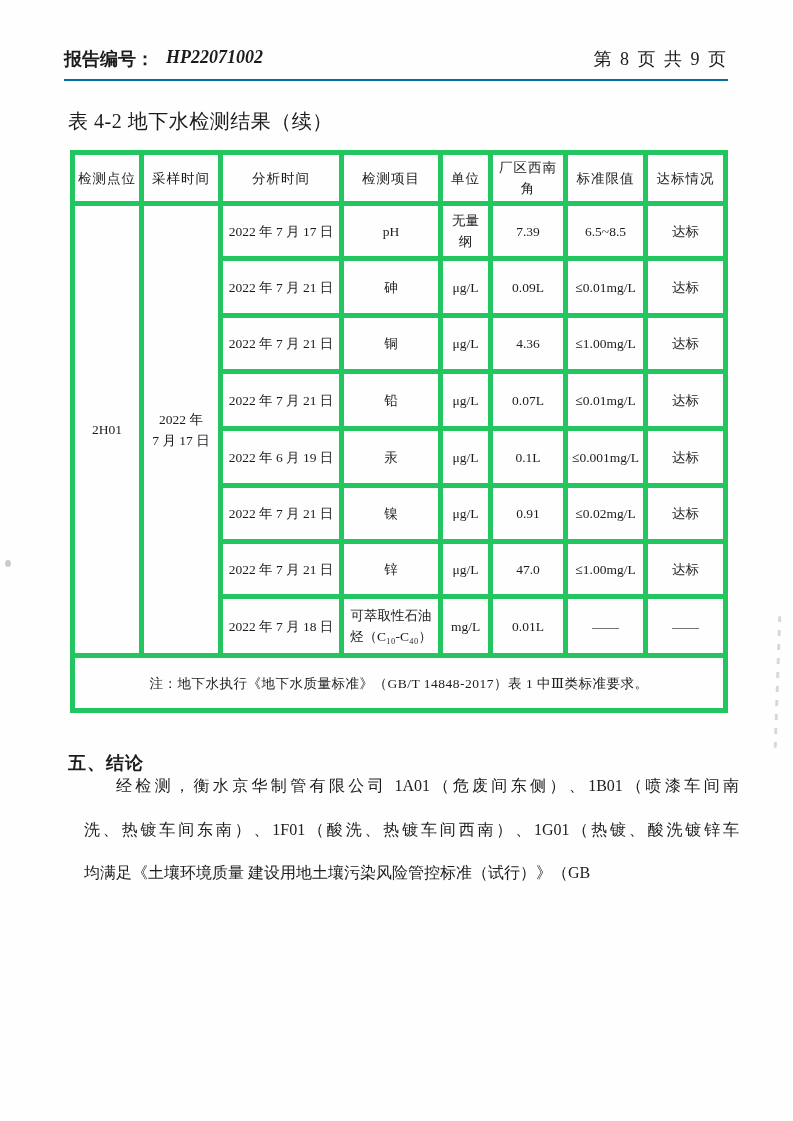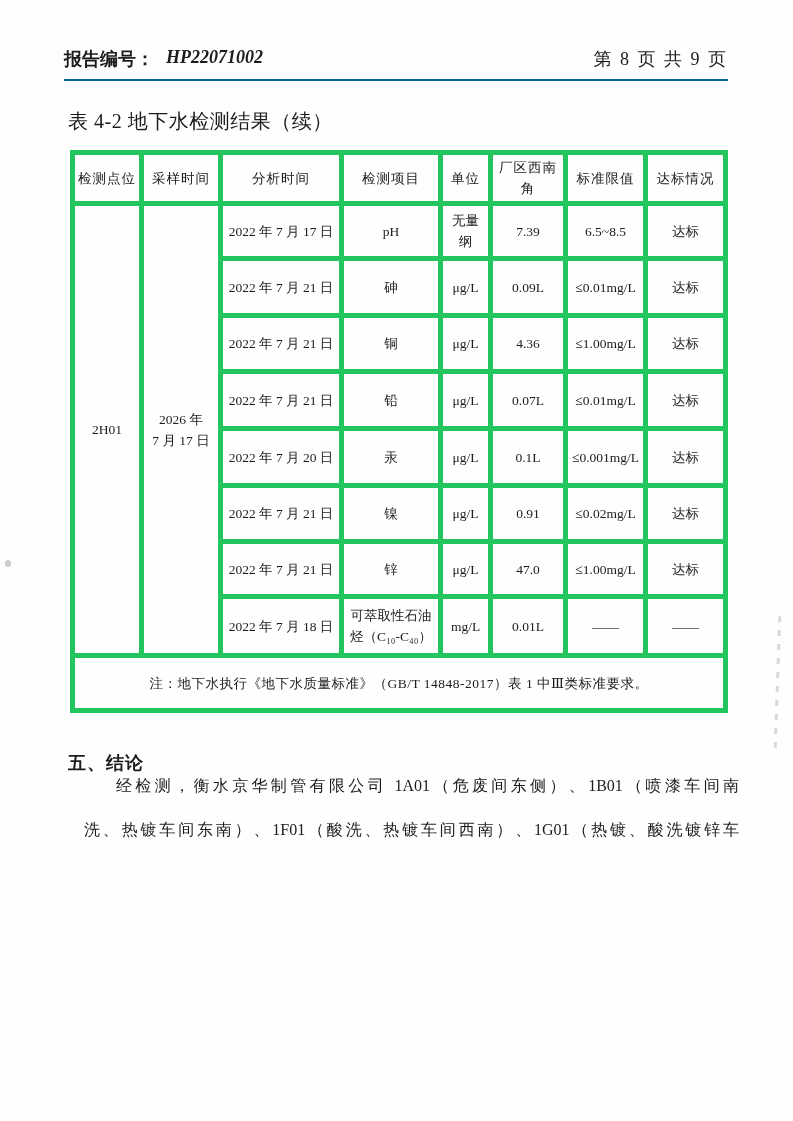--- a/index.html
+++ b/index.html
@@ -110,21 +110,21 @@
       <th>采样时间</th>
       <th>分析时间</th>
       <th>检测项目</th>
       <th>单位</th>
       <th>厂区西南角</th>
       <th>标准限值</th>
       <th>达标情况</th>
     </tr>
     <tr style="height:55px">
       <td rowspan="8">2H01</td>
-      <td rowspan="8" class="ml">2026 年
+      <td rowspan="8" class="ml">2022 年
 7 月 17 日</td>
       <td>2022 年 7 月 17 日</td>
       <td>pH</td>
       <td class="ml">无量
 纲</td>
       <td>7.39</td>
       <td>6.5~8.5</td>
       <td>达标</td>
     </tr>
     <tr style="height:57px">
@@ -145,21 +145,21 @@
     </tr>
     <tr style="height:57px">
       <td>2022 年 7 月 21 日</td>
       <td>铅</td>
       <td>μg/L</td>
       <td>0.07L</td>
       <td>≤0.01mg/L</td>
       <td>达标</td>
     </tr>
     <tr style="height:57px">
-      <td>2022 年 7 月 20 日</td>
+      <td>2022 年 6 月 19 日</td>
       <td>汞</td>
       <td>μg/L</td>
       <td>0.1L</td>
       <td>≤0.001mg/L</td>
       <td>达标</td>
     </tr>
     <tr style="height:56px">
       <td>2022 年 7 月 21 日</td>
       <td>镍</td>
       <td>μg/L</td>
@@ -188,18 +188,19 @@
       <td colspan="8" class="note-cell">注：地下水执行《地下水质量标准》（GB/T 14848-2017）表 1 中Ⅲ类标准要求。</td>
     </tr>
   </tbody>
     </table>
 
   <div class="conclusion-heading">五、结论</div>
 
   <div class="conclusion">
     <div class="cl indent">经检测，衡水京华制管有限公司 1A01（危废间东侧）、1B01（喷漆车间南</div>
     <div class="cl">洗、热镀车间东南）、1F01（酸洗、热镀车间西南）、1G01（热镀、酸洗镀锌车</div>
+    <div class="cl-natural">均满足《土壤环境质量 建设用地土壤污染风险管控标准（试行）》（GB</div>
   </div>
 
   <div class="artifact-right"></div>
   <div class="artifact-left"></div>
 
 </div>
 
 </body></html>

